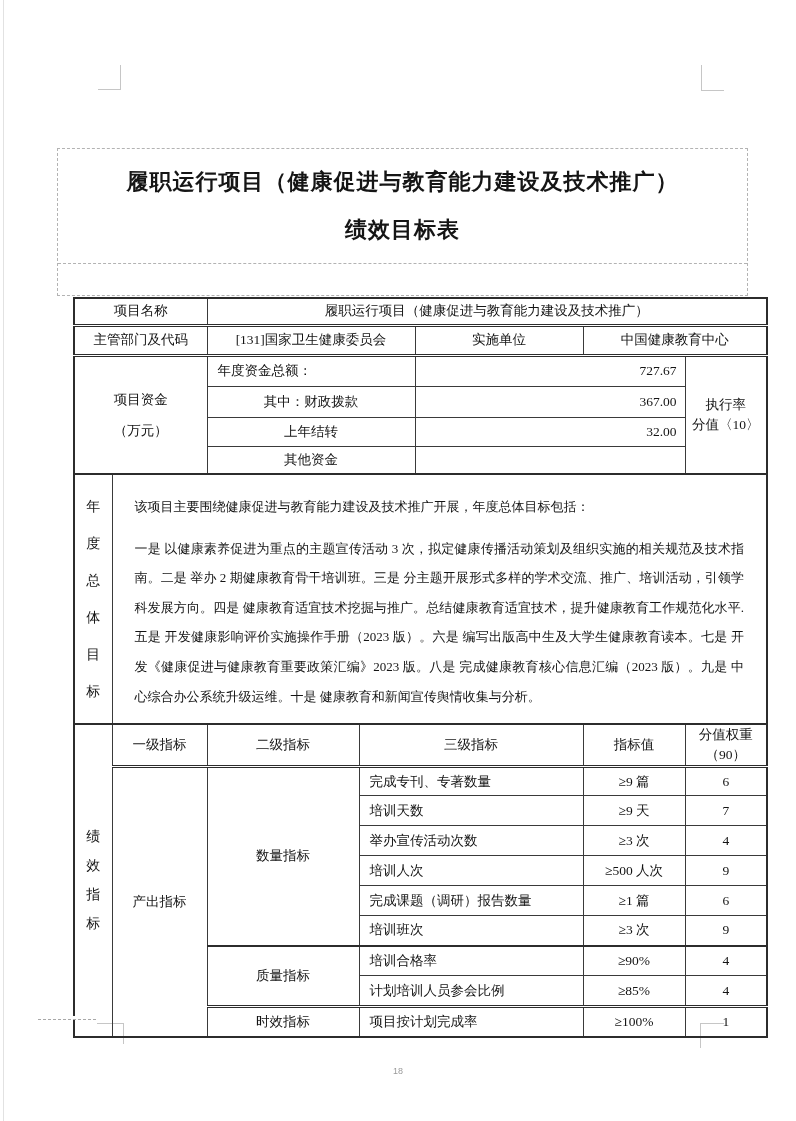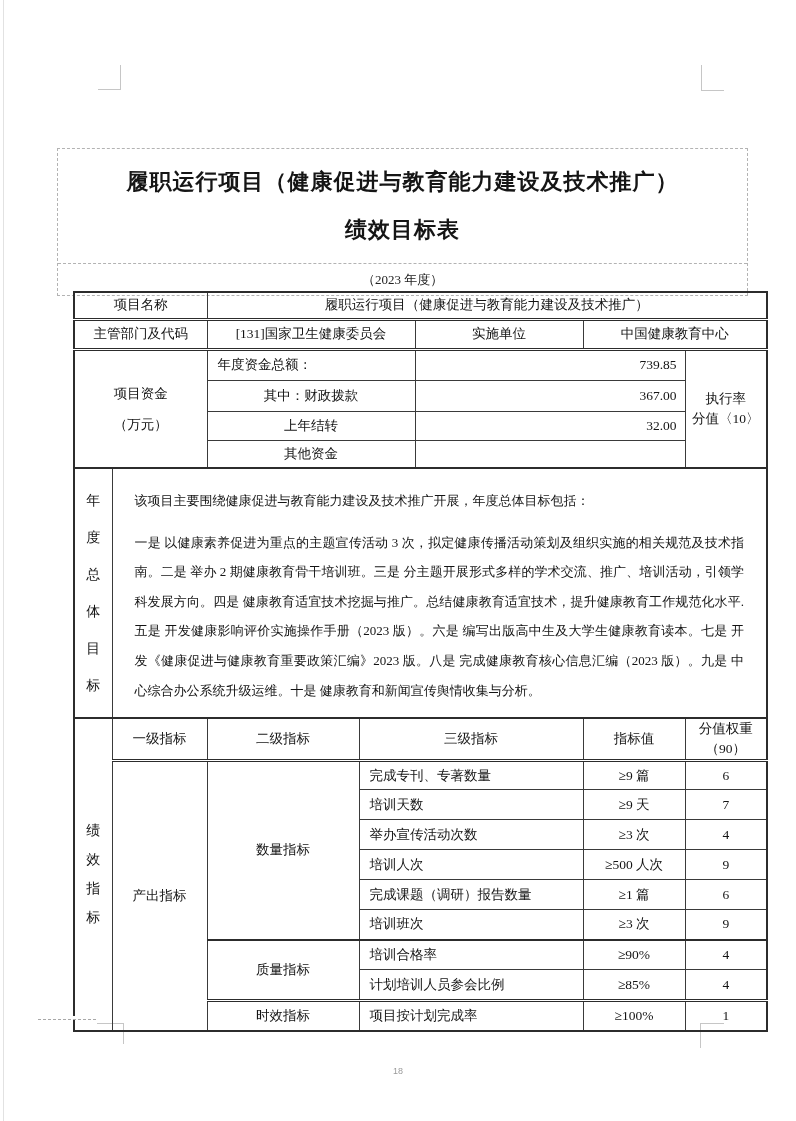--- a/index.html
+++ b/index.html
@@ -21,21 +21,21 @@
 
   .title-box{position:absolute;left:57px;top:148px;width:691px;height:148px;
       border:1px dashed #b3b3b3;box-sizing:border-box;display:flex;flex-direction:column;}
   .title-main{height:114px;border-bottom:1px dashed #b3b3b3;display:flex;flex-direction:column;
       justify-content:space-evenly;align-items:center;}
   .doc-title{font-family:"Liberation Sans","DejaVu Sans",sans-serif;font-weight:bold;
       font-size:22px;letter-spacing:1px;color:#151515;text-align:center;white-space:nowrap;}
   .title-sub{flex:1;display:flex;align-items:center;justify-content:center;font-size:13px;color:#222;}
 
   
-  .tbl-wrap{position:absolute;left:57px;top:291px;padding-left:16px;}
+  .tbl-wrap{position:absolute;left:57px;top:297px;padding-left:16px;}
   table{border-collapse:collapse;table-layout:fixed;width:693px;}
   td{border:1px solid #3a3a3a;font-size:13.5px;text-align:center;vertical-align:middle;
      padding:0 4px;box-sizing:border-box;color:#141414;}
   table{border:2px solid #2c2c2c;}
   .dbl-b{border-bottom:3px double #2c2c2c;}
   .thk-b{border-bottom:2px solid #2c2c2c;}
   .dbl-t{border-top:3px double #2c2c2c;}
   .left{text-align:left;padding-left:10px;}
   .num{text-align:right;padding-right:8px;}
   .vert div{display:flex;flex-direction:column;align-items:center;justify-content:center;}
@@ -65,21 +65,20 @@
   <div class="crop tr"></div>
   <div class="crop bl"></div>
   <div class="crop br"></div>
 
 
   <div class="title-box">
     <div class="title-main">
       <div class="doc-title">履职运行项目（健康促进与教育能力建设及技术推广）</div>
       <div class="doc-title">绩效目标表</div>
     </div>
-    <div class="title-sub">（2023 年度）</div>
   </div>
 
   <div class="tbl-wrap">
     <table>
       <colgroup>
         <col style="width:38px">
           <col style="width:95px">
           <col style="width:152px">
         <col style="width:56px">
           <col style="width:168px">
@@ -99,21 +98,21 @@
         <td class="dbl-b">实施单位</td>
         <td colspan="2" class="dbl-b">中国健康教育中心</td>
       </tr>
 
       <tr style="height:31px">
         <td colspan="2" rowspan="4" class="fund-label thk-b">
           <span>项目资金</span><br>
           <span>（万元）</span>
         </td>
         <td colspan="2" class="left">年度资金总额：</td>
-        <td colspan="2" class="num">739.85</td>
+        <td colspan="2" class="num">727.67</td>
         <td rowspan="4" class="two-line thk-b">
           <span>执行率</span><br>
           <span>分值〈10〉</span>
         </td>
       </tr>
       <tr style="height:31px">
         <td colspan="2">其中：财政拨款</td>
         <td colspan="2" class="num">367.00</td>
       </tr>
       <tr style="height:29px">

